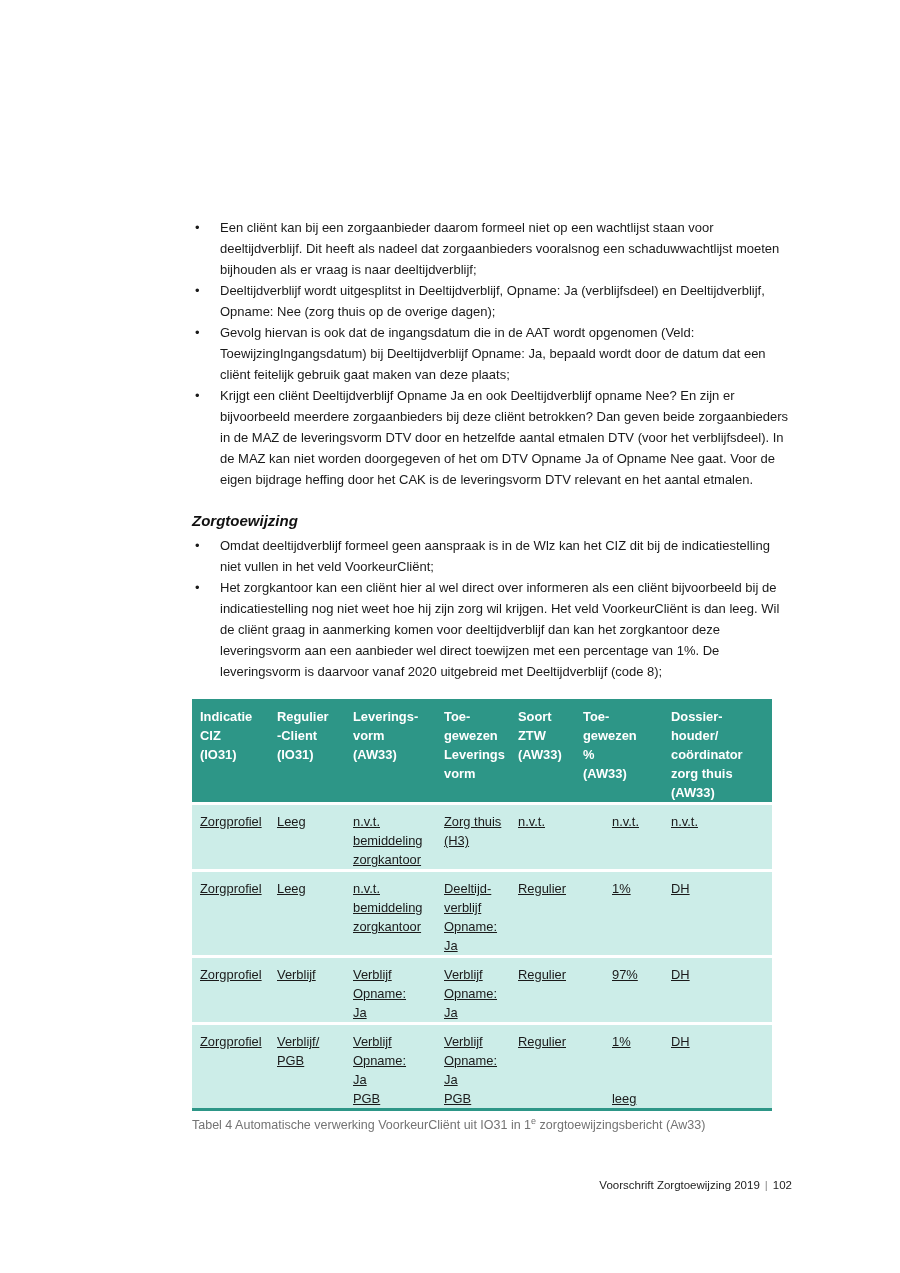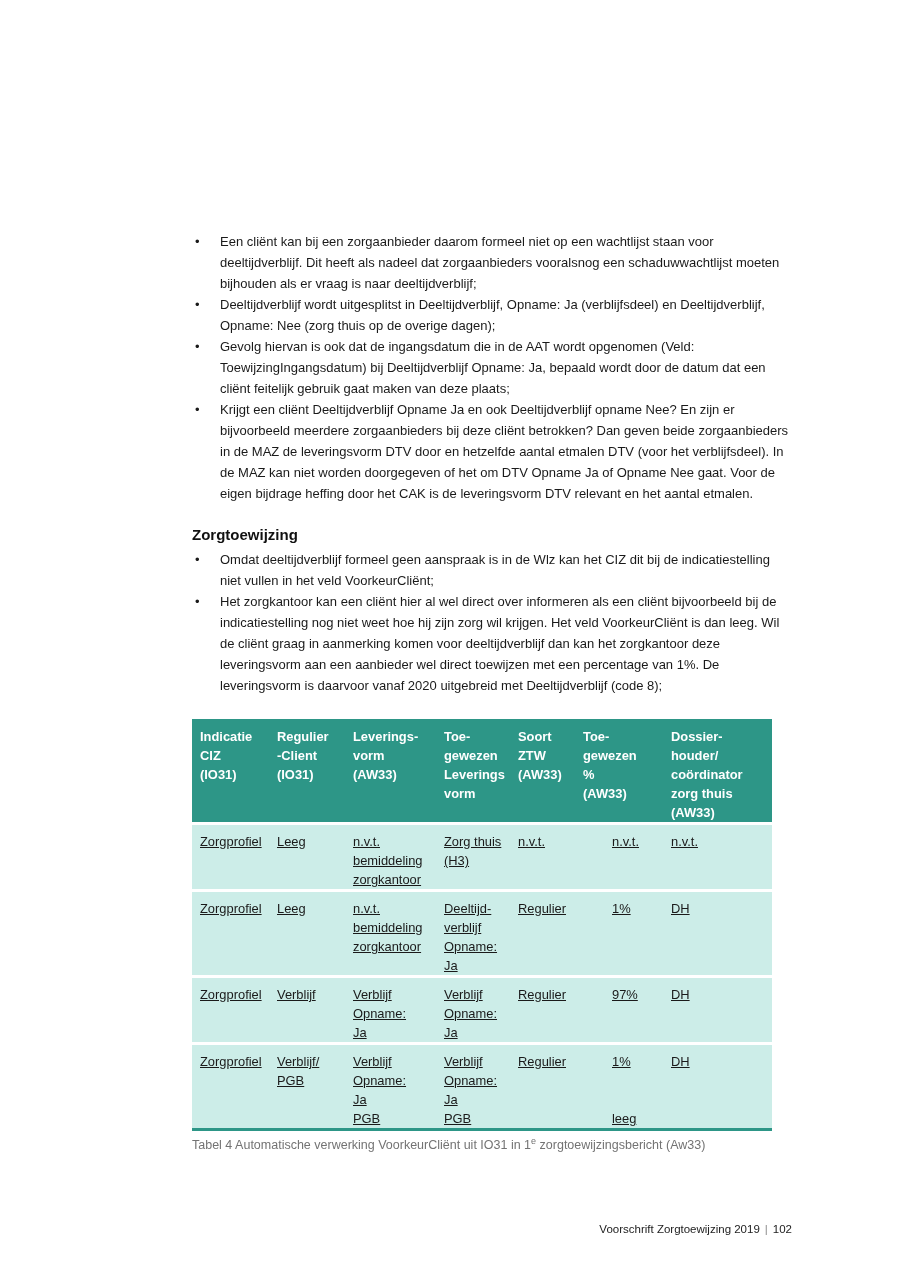--- a/index.html
+++ b/index.html
@@ -9,39 +9,39 @@
     --text:#1A1A1A;
   }
   *{box-sizing:border-box;}
   html,body{margin:0;padding:0;}
   body{
     width:900px;height:1273px;position:relative;overflow:hidden;
     background:#ffffff;color:var(--text);
     font-family:"Liberation Sans", sans-serif;
   }
   .content{
-    position:absolute;left:192px;top:231px;width:600px;
+    position:absolute;left:192px;top:217px;width:600px;
   }
   ul.bullets{list-style:none;margin:0;padding:0;}
   ul.bullets li{
     position:relative;padding-left:28px;
     font-size:13px;line-height:21px;
     white-space:normal;
   }
   ul.bullets li::before{
     content:"\2022";
     position:absolute;left:3px;top:0;
     font-size:13px;line-height:21px;
   }
   h2.section-heading{
     margin:22px 0 5px 0;
-    font-size:15px;line-height:18px;font-weight:bold;color:#111;
+    font-size:15px;line-height:18px;font-weight:bold;color:#111;font-style:italic;
   }
   table.data-table{
-    margin-top:23px;width:580px;
+    margin-top:17px;width:580px;
     border-collapse:collapse;table-layout:fixed;
     border-bottom:3px solid var(--table-border);
   }
   table.data-table th{
     background:var(--table-header-bg);color:#ffffff;
     font-size:12.9px;font-weight:bold;line-height:19px;
     text-align:left;vertical-align:top;
     padding:8px 3px 0 8px;
     white-space:pre-line;
     border-bottom:3px solid #ffffff;
@@ -56,21 +56,21 @@
     text-decoration:underline;
   }
   table.data-table td.pct{padding-left:37px;}
   table.data-table tbody tr:last-child td{border-bottom:none;}
   p.caption{
     margin:6px 0 0 0;
     font-size:12.5px;line-height:16px;color:#737373;
   }
   p.caption sup{font-size:9px;line-height:0;}
   .footer{
-    position:absolute;top:1222px;right:108px;
+    position:absolute;top:1178px;right:108px;
     font-size:11.5px;line-height:14px;color:#222;
     white-space:nowrap;
   }
   .footer .sep{color:#8a8a8a;padding:0 5px;}
 </style>
 </head>
 <body>
 
 <div class="page">
   <main class="content">

